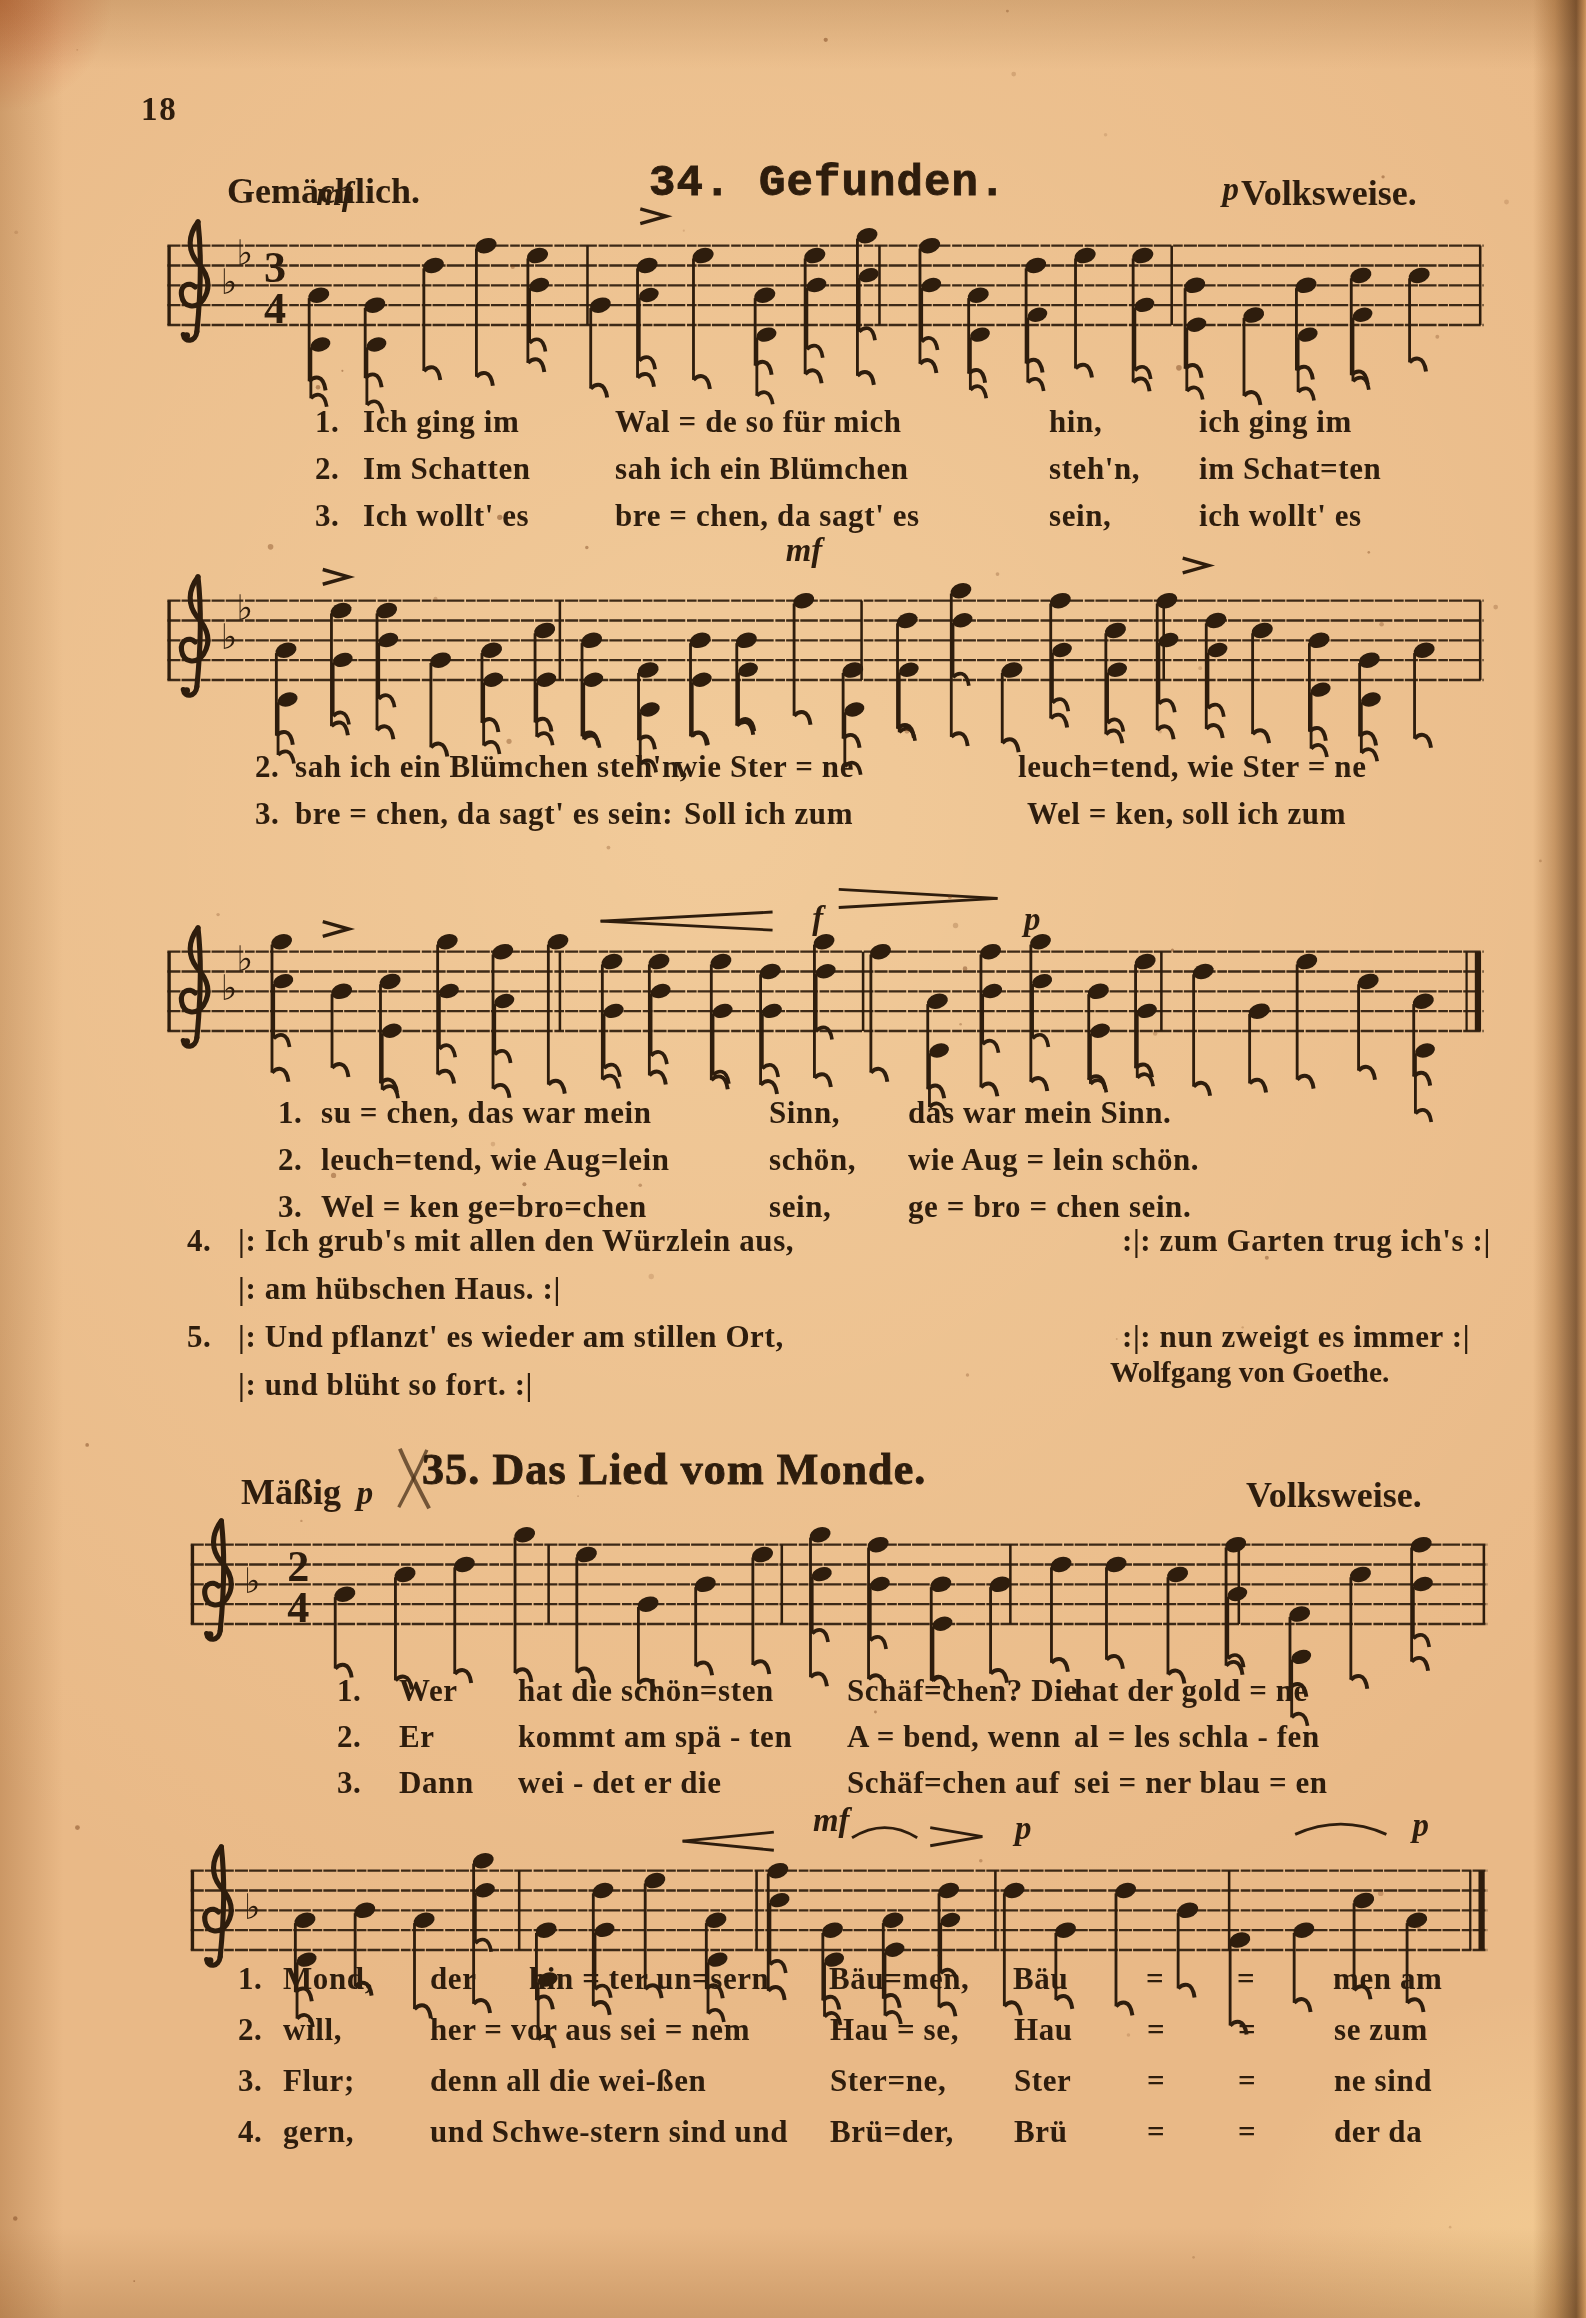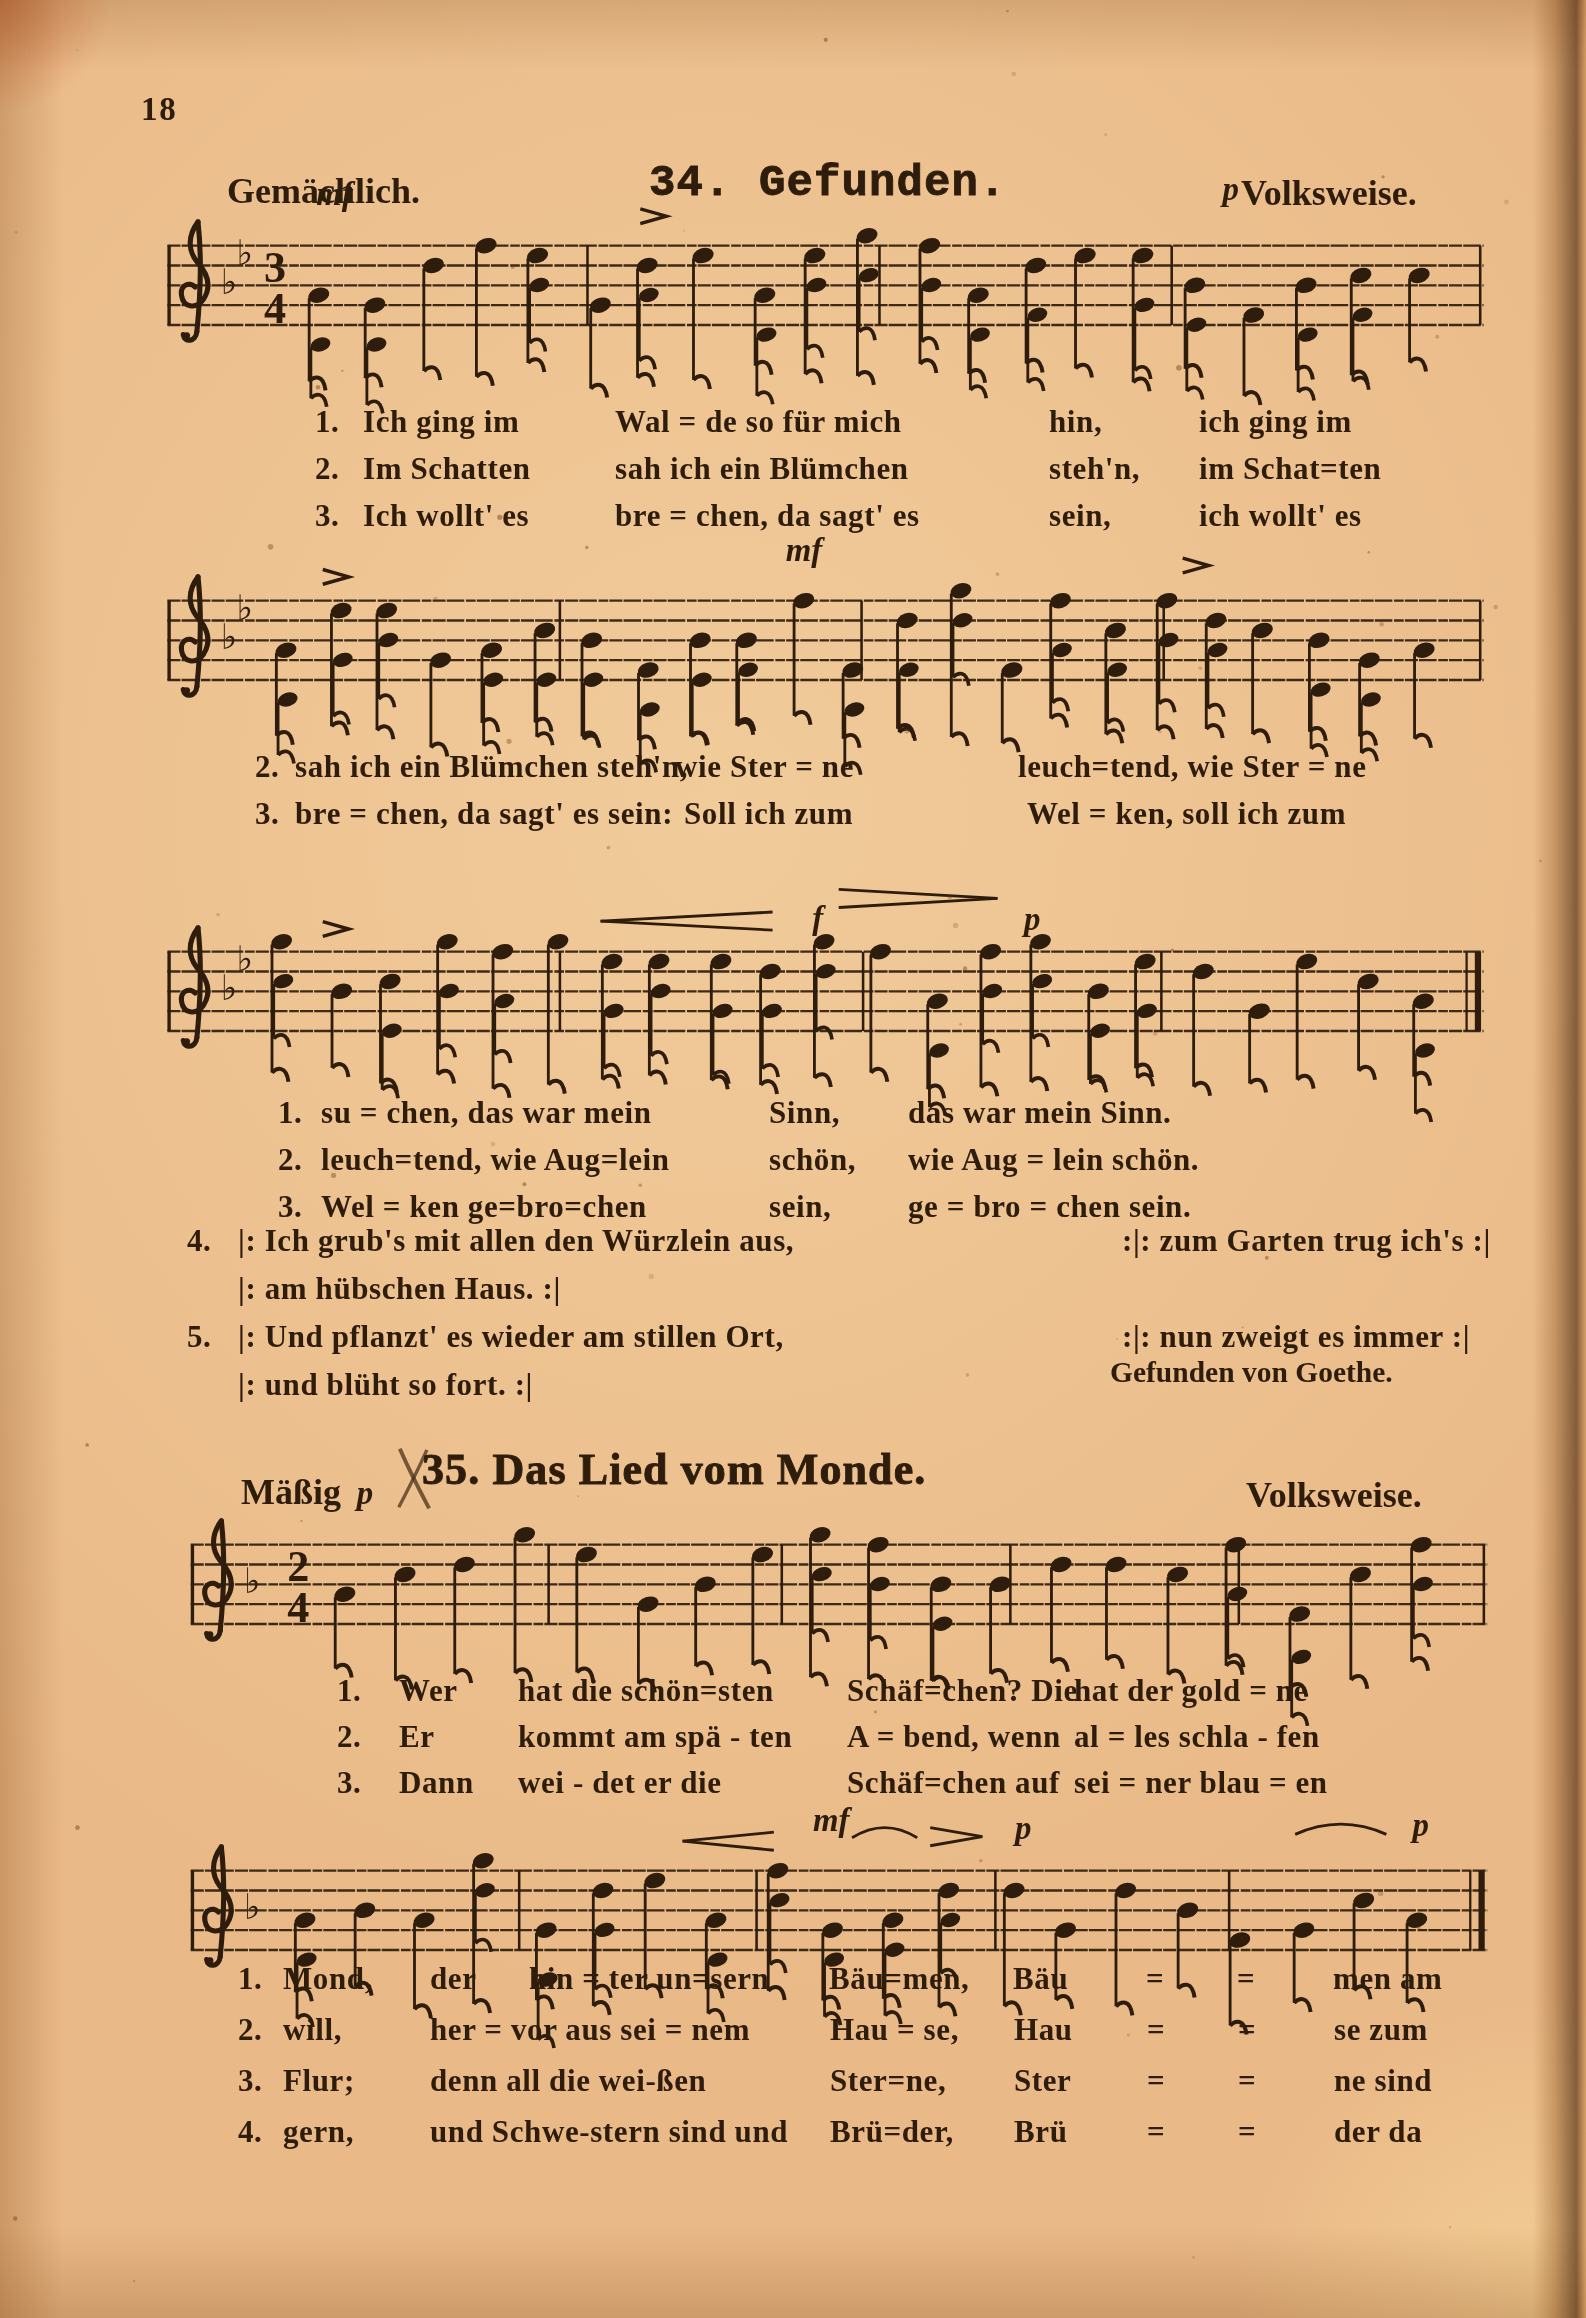--- a/index.html
+++ b/index.html
@@ -40,21 +40,21 @@
 </style>
 </head>
 <body>
 
 <div class="page">
   <div class="pg-num">18</div>
 
   <div class="hdr-tempo t34">Gemächlich.</div>
   <h1 class="song-title s34-title">34. Gefunden.</h1>
   <div class="hdr-source v34">Volksweise.</div>
-  <div class="attribution">Gefunden von Goethe.</div>
+  <div class="attribution">Wolfgang von Goethe.</div>
 
   <div class="hdr-tempo t35">Mäßig</div>
   <svg class="cross-mark" width="45" height="68" viewBox="0 0 80 120">
     <path d="M 14 8 C 30 45, 48 80, 66 114" stroke="rgba(75,50,25,.75)" stroke-width="7" fill="none"></path>
     <path d="M 62 10 C 45 48, 30 78, 12 112" stroke="rgba(75,50,25,.75)" stroke-width="6" fill="none"></path>
   </svg>
   <h1 class="song-title s35-title">35. Das Lied vom Monde.</h1>
   <div class="hdr-source v35">Volksweise.</div>
 <svg width="1323" height="272" viewBox="0 0 2335 480" class="staff-svg" style="left: 164px; top: 155px;">
       <line x1="6" y1="160" x2="2329" y2="160" stroke="#2e1d0d" stroke-width="4" stroke-dasharray="23 2 31 3 17 2" opacity="0.92"></line>

